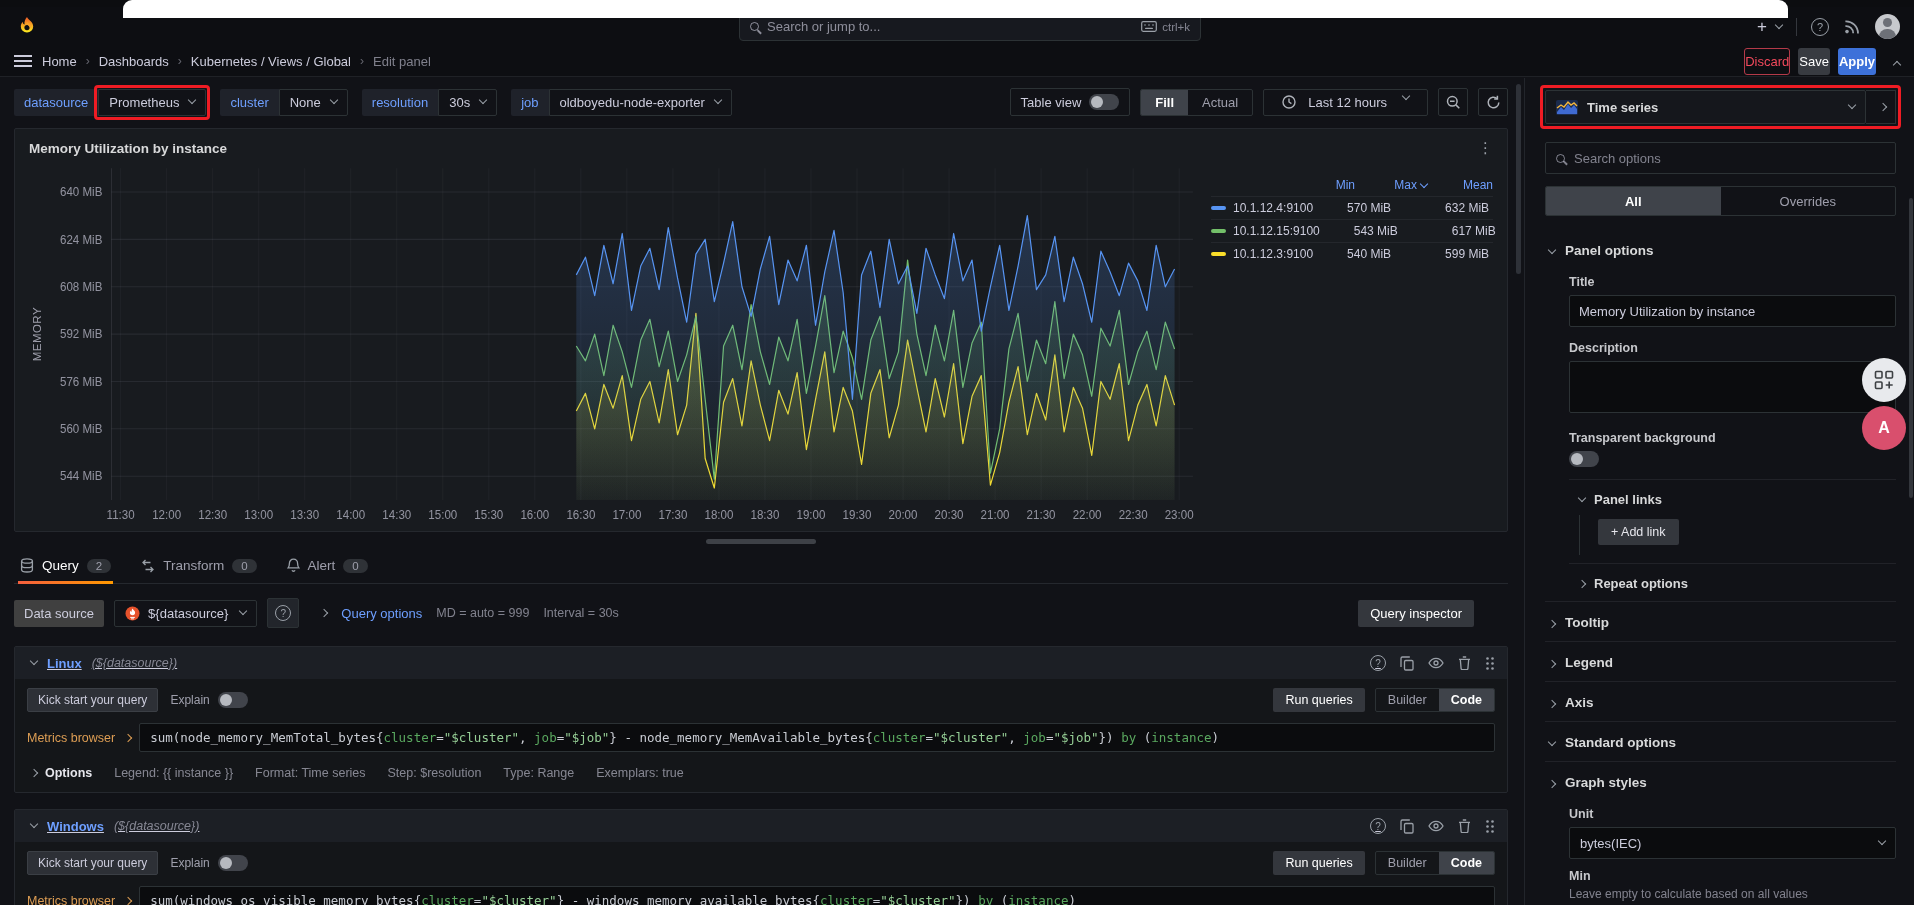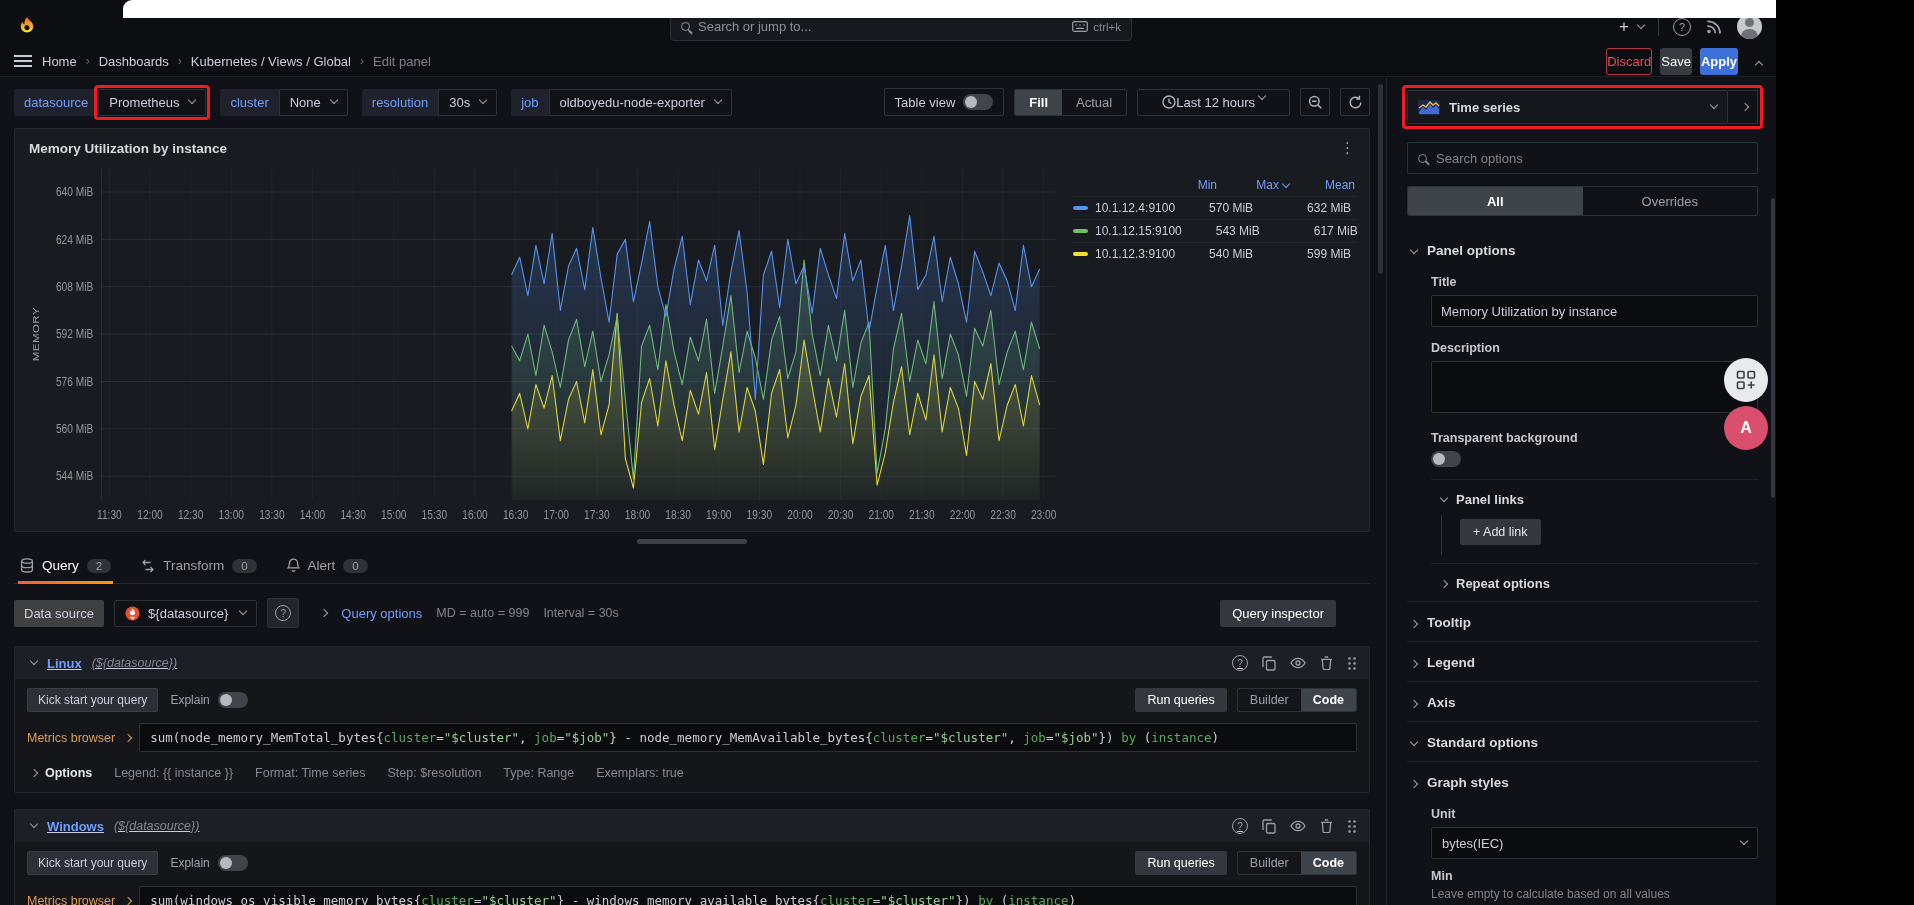--- a/index.html
+++ b/index.html
@@ -1,18 +1,18 @@
 <!DOCTYPE html>
 <html><head>
 <meta charset="utf-8">
 <style>
   * { box-sizing: border-box; margin: 0; padding: 0; }
   html,body { background:#000; }
   body { width:1914px; height:905px; overflow:hidden; font-family:"Liberation Sans","DejaVu Sans",sans-serif; color:#ccccdc; }
-  #app { width:1776px; height:905px; background:#111217; position:relative; overflow:hidden; }
+  #app { width:1914px; height:905px; background:#111217; position:relative; overflow:hidden; }
 
   
   .browser-strip { position:absolute; top:0; left:0; width:100%; height:7px; background:#0c0d10; z-index:60; }
   .browser-strip .tab { position:absolute; left:123px; width:1665px; height:7px; background:#ffffff; border-radius:9px 9px 0 0; }
 
   
   .topnav { position:absolute; top:7px; left:0; width:100%; height:39px; background:#0d0e12; display:flex; align-items:center; padding:0 14px; z-index:50; }
   .logo { width:26px; height:26px; display:flex; align-items:center; justify-content:center; }
   .searchbox { width:462px; height:28px; margin:0 auto; background:#17191f; border:1px solid #2c3235; border-radius:4px; display:flex; align-items:center; padding:0 10px; gap:8px; color:rgba(204,204,220,.65); font-size:13px; }
   .searchbox .grow { flex:1; }
@@ -65,21 +65,21 @@
   .varpair { display:flex; align-items:stretch; }
   .varlabel { background:#1f222a; color:#6e9fff; font-size:13px; padding:5px 10px; border-radius:2px 0 0 2px; display:flex; align-items:center; }
   .varvalue { background:#111217; border:1px solid #2c3235; color:#ccccdc; font-size:13px; padding:5px 10px; border-radius:0 2px 2px 0; display:flex; align-items:center; gap:6px; cursor:pointer; }
   .ctrl-right { margin-left:auto; display:flex; align-items:center; gap:10px; }
   .tableview { display:flex; align-items:center; gap:8px; border:1px solid #2c3235; border-radius:2px; padding:5px 10px; font-size:13px; }
   .toggle { width:30px; height:16px; border-radius:9px; background:#41444b; position:relative; cursor:pointer; flex:none; }
   .toggle::after { content:""; position:absolute; width:12px; height:12px; border-radius:50%; background:#b6b9bf; top:2px; left:2px; }
   .seg { display:flex; border:1px solid #2c3235; border-radius:2px; overflow:hidden; font-size:13px; }
   .seg span { padding:5px 14px; color:rgba(204,204,220,.75); cursor:pointer; }
   .seg .on { background:#3f434a; color:#fff; font-weight:bold; }
-  .timebtn { display:flex; align-items:flex-start; gap:0; border:1px solid #2c3235; border-radius:2px; padding:5px 24px; font-size:13px; cursor:pointer; }
+  .timebtn { display:flex; align-items:flex-start; gap:12px; border:1px solid #2c3235; border-radius:2px; padding:5px 18px; font-size:13px; cursor:pointer; }
   .iconbtn { border:1px solid #2c3235; border-radius:2px; width:30px; height:28px; display:flex; align-items:center; justify-content:center; color:#aeb2b9; cursor:pointer; }
 
   
   .panel { background:#181b1f; border:1px solid #25282e; border-radius:2px; height:404px; display:flex; flex-direction:column; padding:7px 10px 4px; position:relative; }
   .panel-title-row { display:flex; align-items:center; height:24px; padding:0 4px; }
   .panel-title { font-size:13.5px; font-weight:bold; color:#d8d9da; }
   .panel-menu { margin-left:auto; color:#9aa0a8; font-size:15px; cursor:pointer; }
   .panel-body { flex:1; display:flex; min-height:0; }
   .chartwrap { flex:1; min-width:0; }
   .chartwrap svg { width:100%; height:100%; display:block; }

